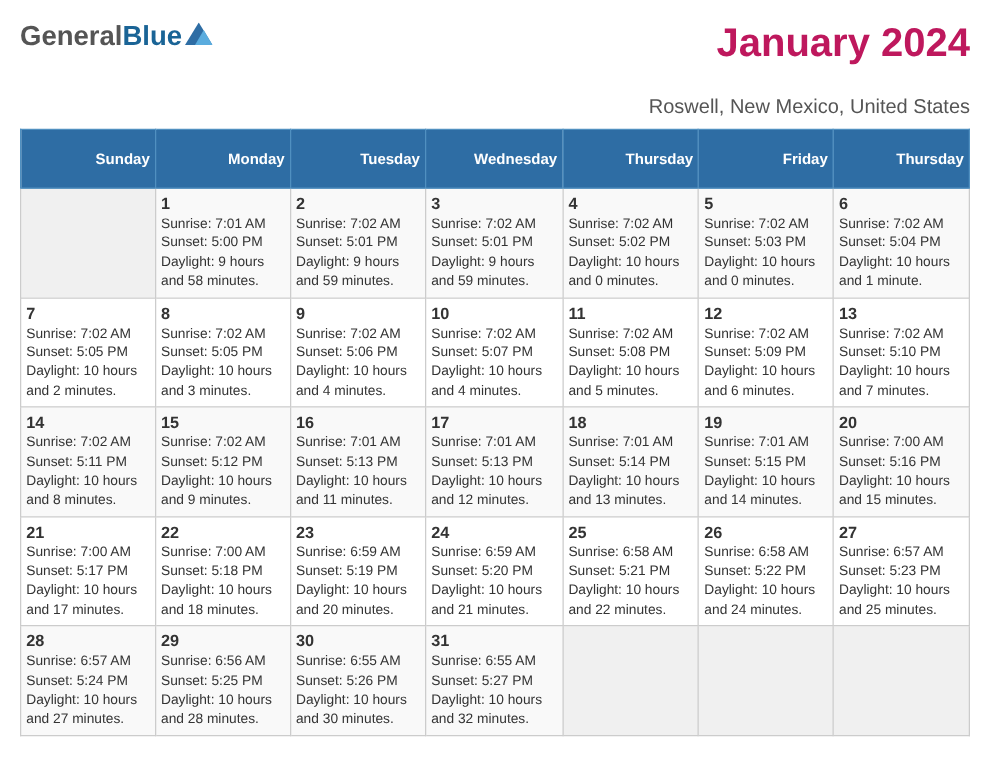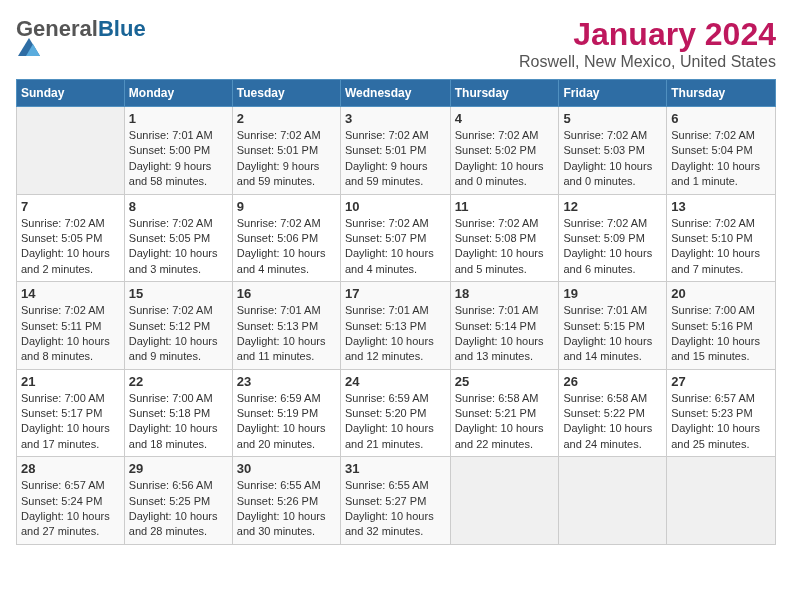--- a/index.html
+++ b/index.html
@@ -32,31 +32,32 @@
     }
     .title-block h1 {
       font-size: 32px;
       font-weight: bold;
       color: #be185d;
     }
     .title-block h2 {
       font-size: 16px;
       font-weight: normal;
       color: #555;
+      margin-top: 24px;
     }
     table {
       width: 100%;
       border-collapse: collapse;
       font-size: 11px;
     }
     thead tr th {
       background-color: #2e6da4;
       color: #fff;
-      padding: 6px 4px;
-      text-align: left;
+      padding: 16px 4px;
+      text-align: right;
       font-size: 12px;
       font-weight: bold;
       border: 1px solid #5090c0;
     }
     tbody tr td {
       border: 1px solid #ccc;
       padding: 4px;
       vertical-align: top;
       width: 113px;
       min-height: 80px;
@@ -78,21 +79,21 @@
     }
     .empty-cell {
       background: #f0f0f0 !important;
     }
   </style>
 </head>
 <body>
 
 <div class="header">
   <div class="logo">
-    <div style="display:flex;flex-direction:column;">
+    <div style="display:flex;align-items:center;">
       <span class="logo-text">
         <span class="logo-general">General</span><span class="logo-blue">Blue</span>
       </span>
       <svg width="22" height="18" viewBox="0 0 22 18" style="margin-left:2px;margin-top:-4px;">
         <polygon points="0,18 11,0 22,18" fill="#2e6da4"></polygon>
         <polygon points="8,18 15,6 22,18" fill="#5aacde"></polygon>
       </svg>
     </div>
   </div>
   <div class="title-block">

